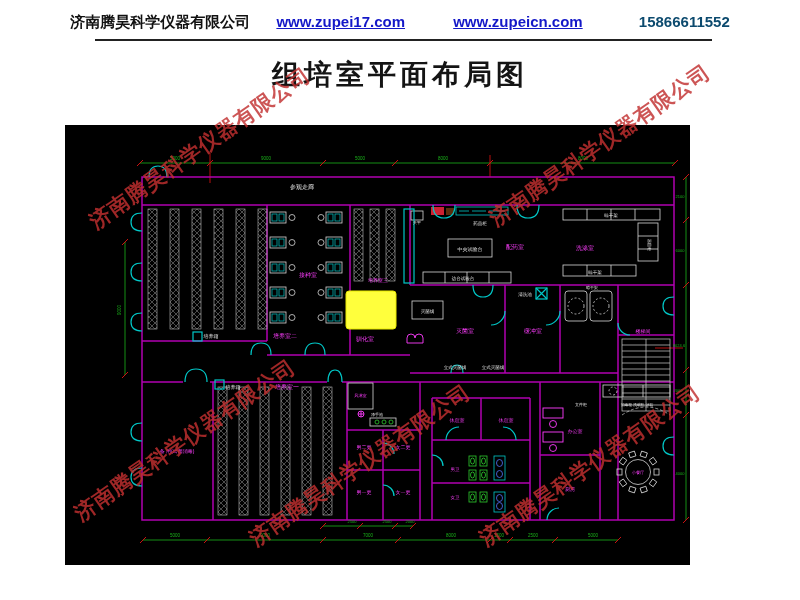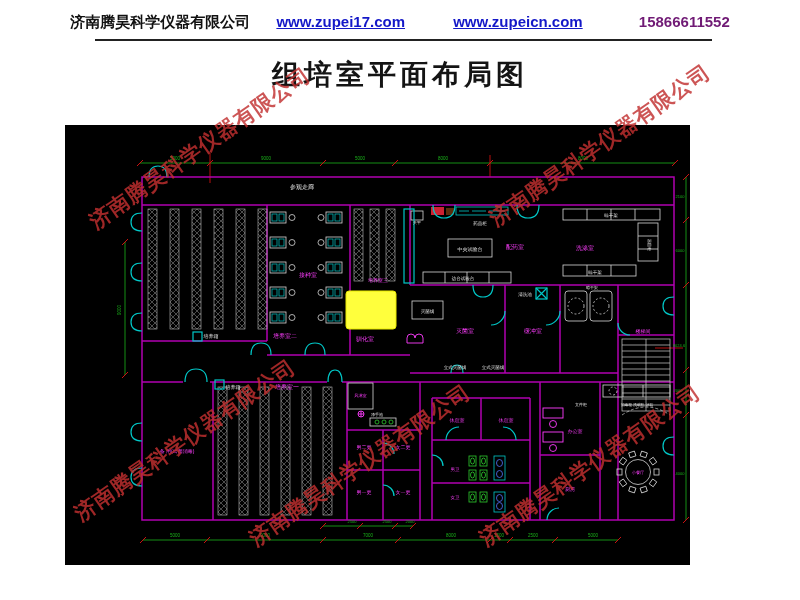--- a/index.html
+++ b/index.html
@@ -5,21 +5,21 @@
   html,body{margin:0;padding:0}
   body{
     width:800px;height:600px;position:relative;overflow:hidden;
     background:#ffffff;font-family:"Liberation Sans",sans-serif;
   }
   .hdr-line{
     position:absolute;top:13px;left:0;width:100%;text-align:center;
     font-size:15px;font-weight:bold;color:#111;white-space:nowrap;
   }
   .hdr-line a{color:#1418c8;text-decoration:underline;margin:0 22px;cursor:pointer}
-  .hdr-line .phone{margin-left:30px;color:#701a75}
+  .hdr-line .phone{margin-left:30px;color:#0c4a6e}
   .hdr-rule{position:absolute;top:39px;left:95px;width:617px;border-top:2px solid #222}
   .page-title{
     position:absolute;top:56px;left:0;width:100%;margin:0;text-align:center;
     font-size:28px;font-weight:bold;color:#141414;letter-spacing:4px;
   }
   .plan-wrap{position:absolute;left:65px;top:125px;width:625px;height:440px;background:#000}
   .plan-wrap svg{display:block;width:625px;height:440px;font-family:"Liberation Sans",sans-serif}
   #watermarks{position:absolute;left:0;top:0;width:800px;height:600px;pointer-events:none}
   .wm{
     position:absolute;transform:translate(-50%,-50%) rotate(-35deg);

